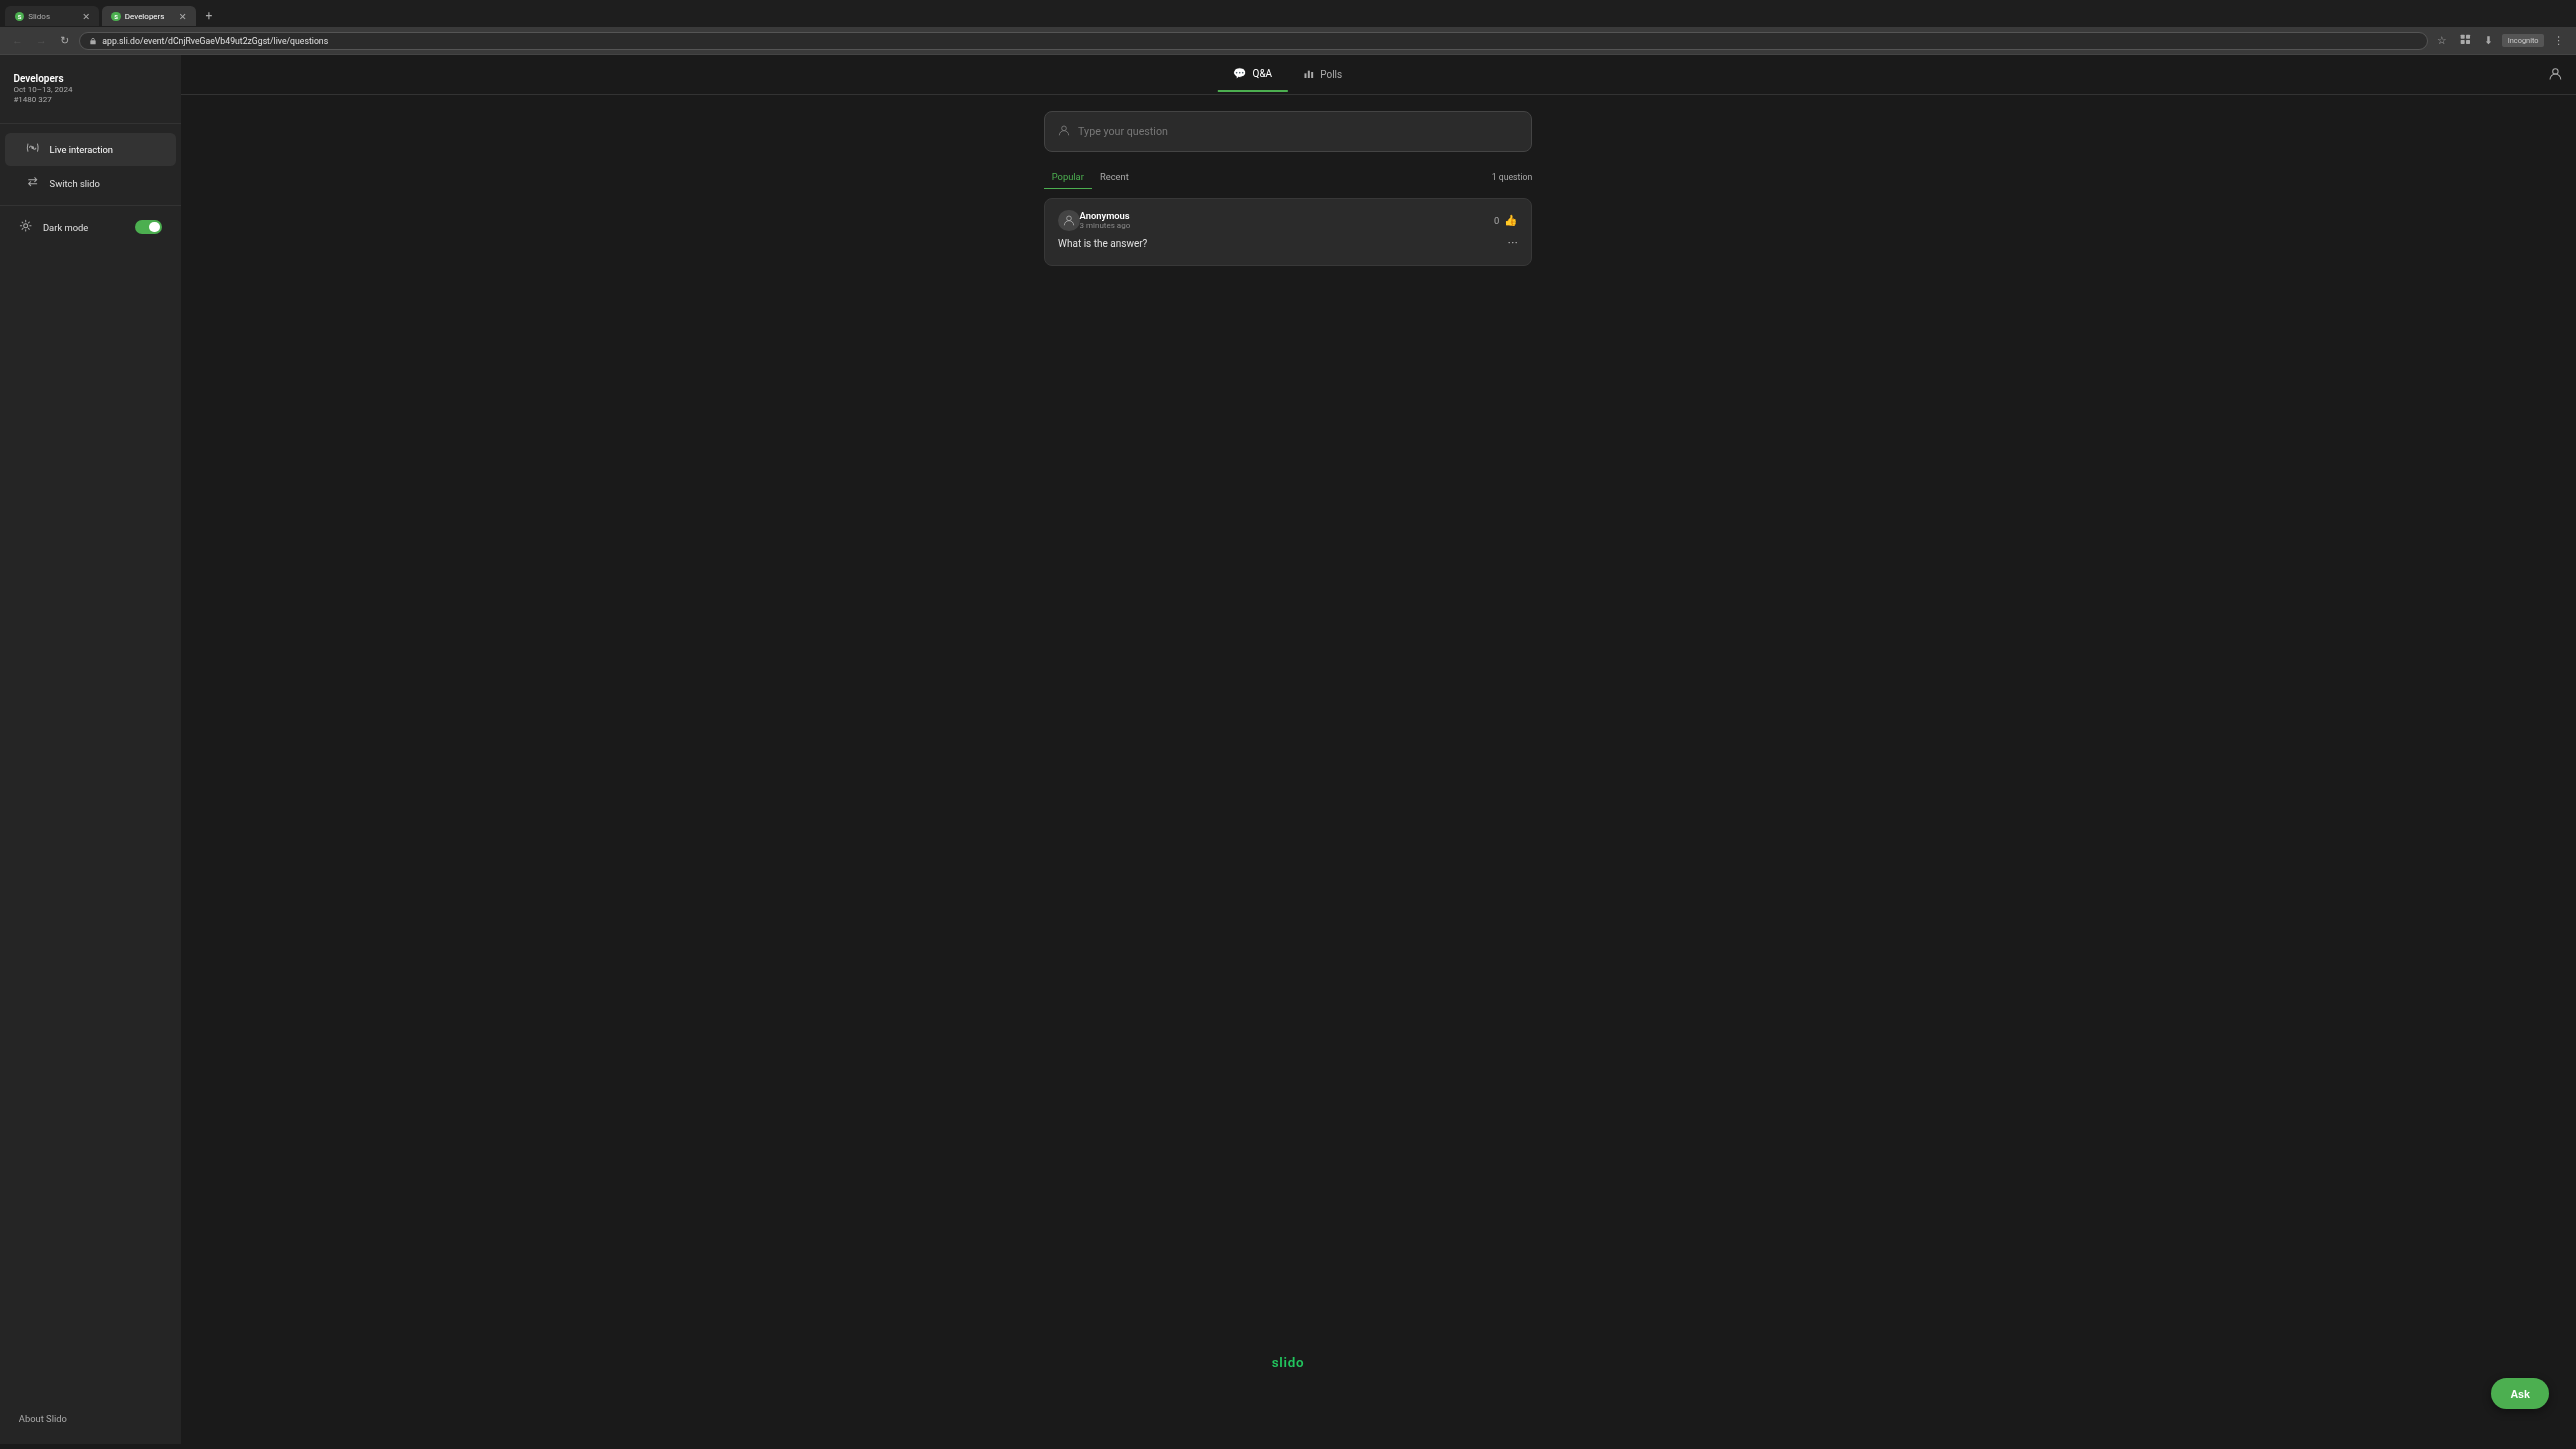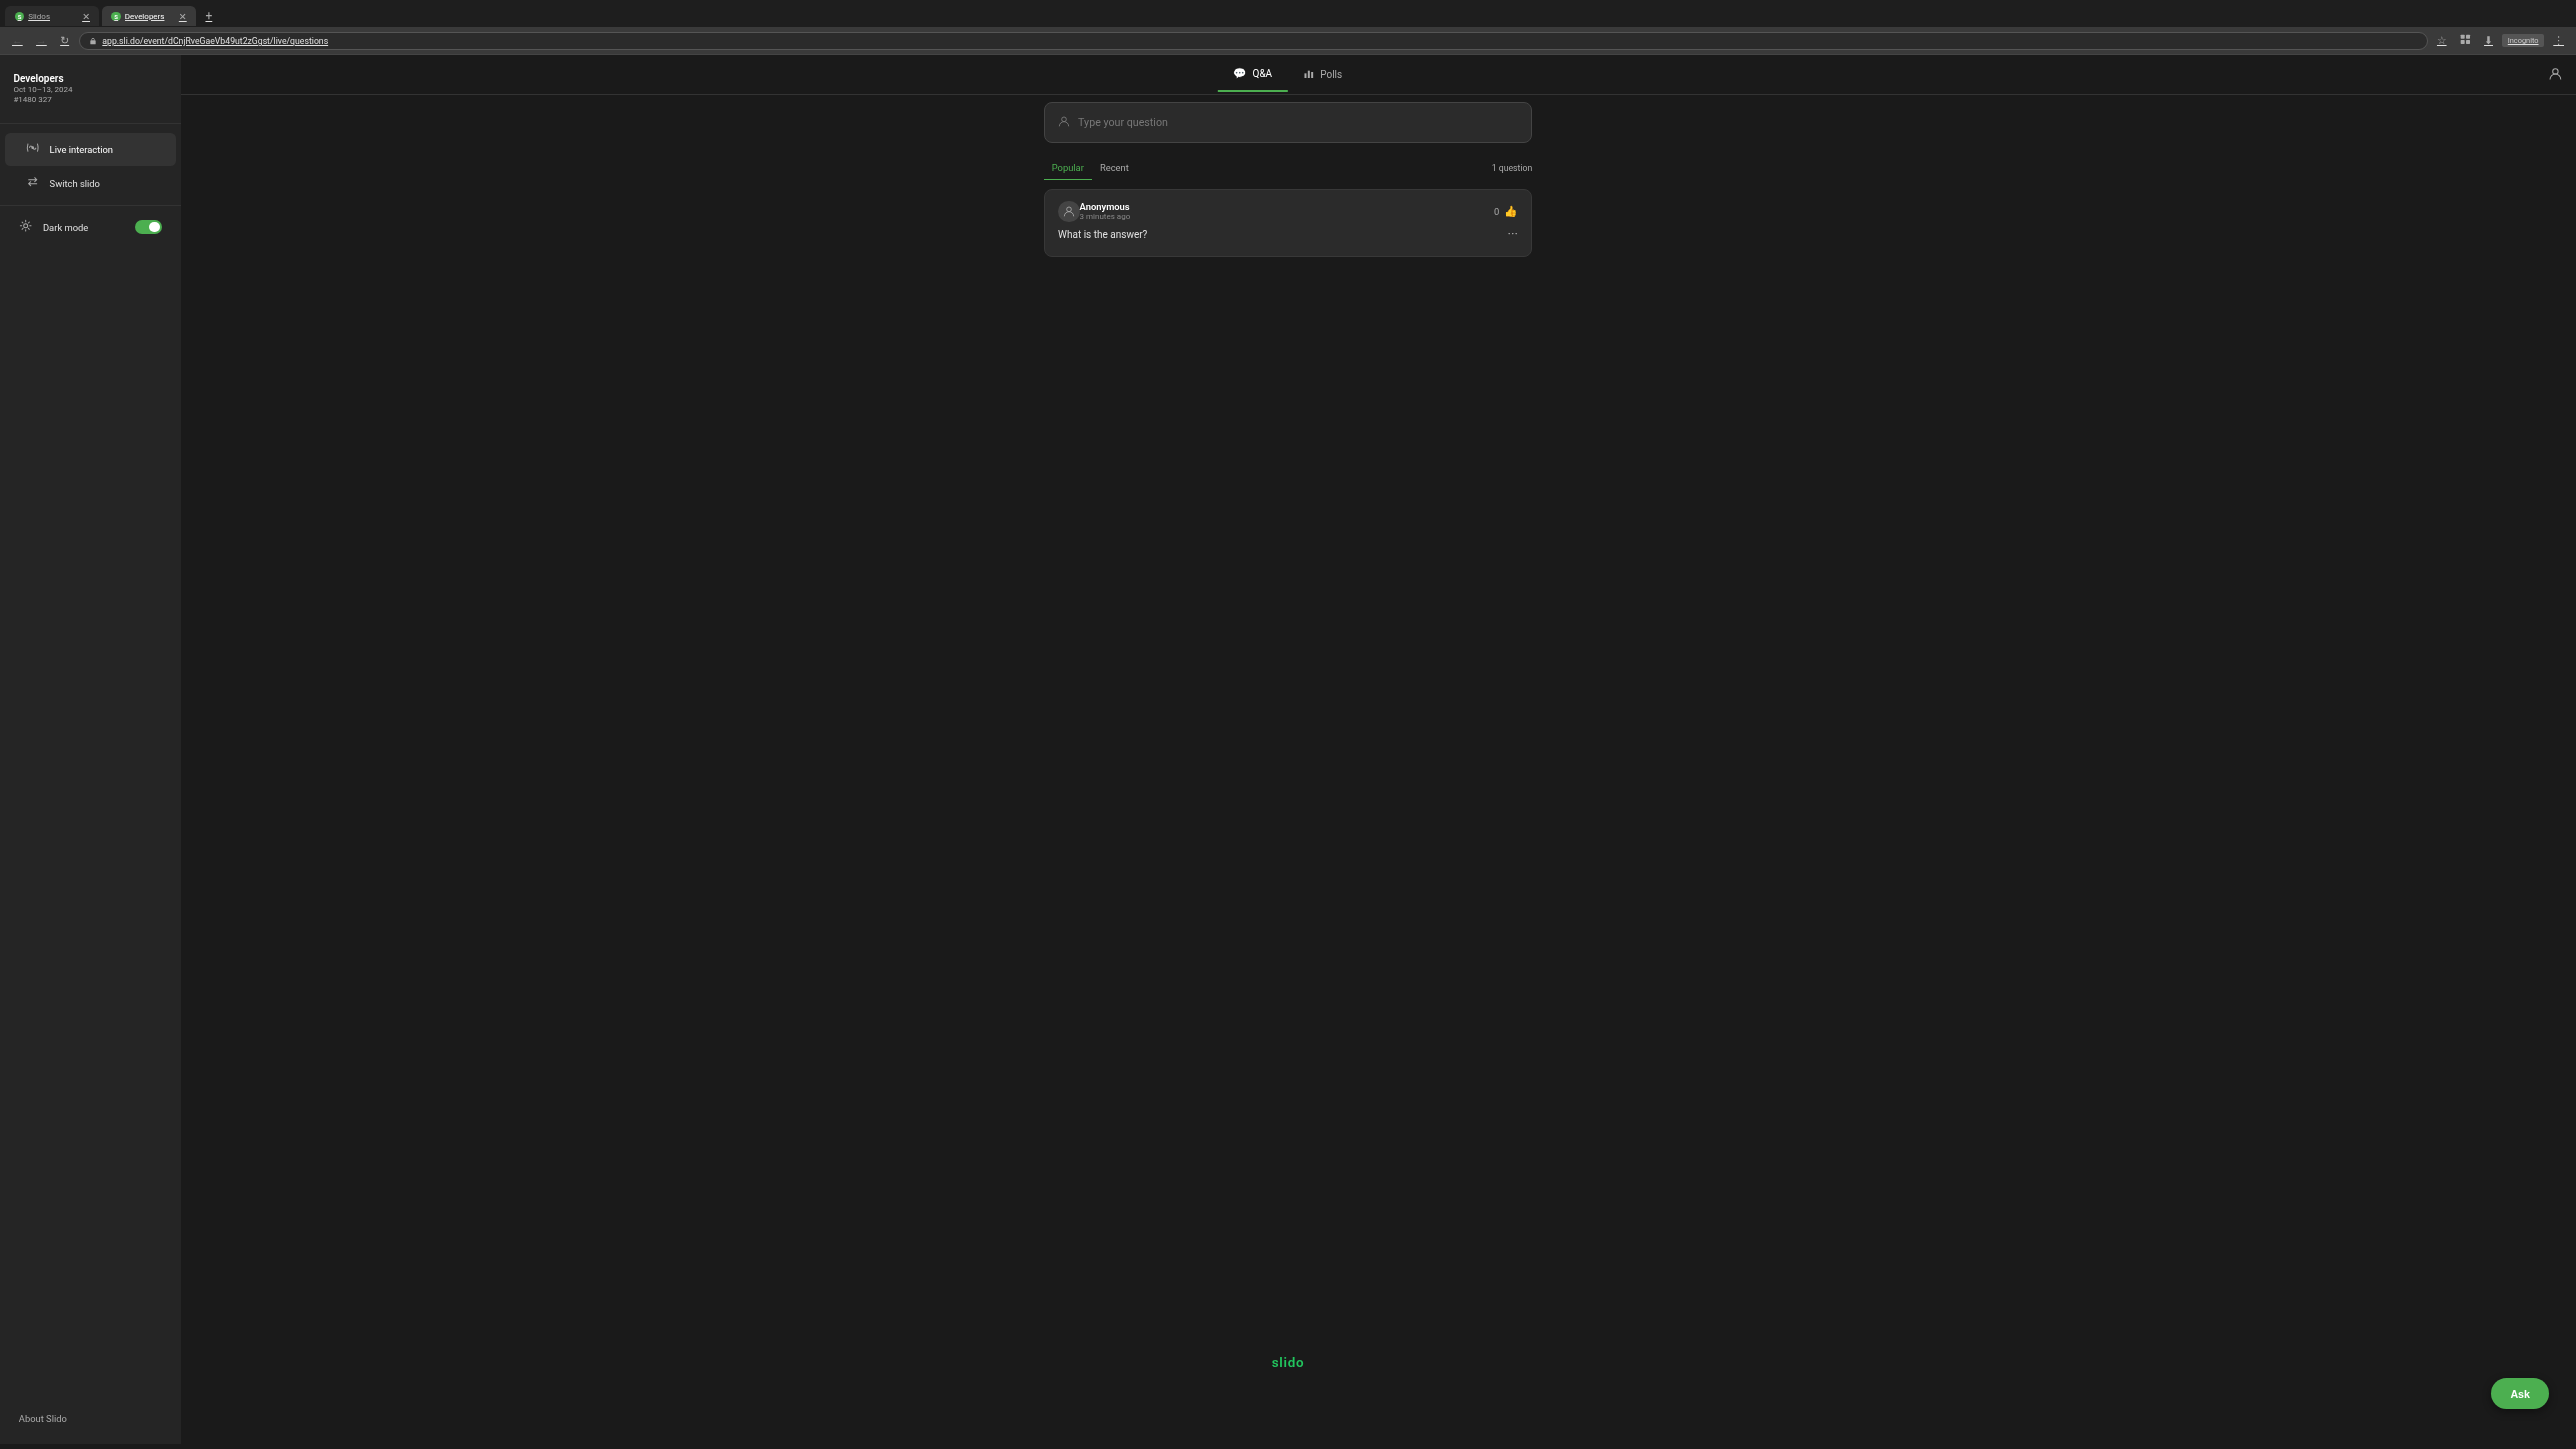--- a/index.html
+++ b/index.html
@@ -9,21 +9,20 @@
       font-family: -apple-system, BlinkMacSystemFont, 'Segoe UI', Roboto, sans-serif;
       font-size: 9.4px;
       height: 100vh;
       overflow: hidden;
     }
 
     
     .browser-chrome {
       background: #7dd3fc;
       border-bottom: 0.7px solid #444;
-      text-decoration: underline;
     }
     .tab-bar {
       display: flex;
       align-items: center;
       padding: 5.4px 5.4px 0 5.4px;
       gap: 2.7px;
       background: #1e1e1e;
     }
     .tab {
       display: flex;
@@ -280,21 +279,21 @@
       padding: 8px 13.4px;
       font-size: 9.4px;
       color: #aaa;
       cursor: pointer;
       margin: 1.3px 5.4px;
     }
 
     
     .main-content {
       flex: 1;
-      padding: 7px 0;
+      padding: 16px 0;
       overflow-y: auto;
       display: flex;
       flex-direction: column;
       align-items: center;
     }
     .content-wrapper {
       width: 100%;
       max-width: 510px;
       padding: 0 10.7px;
     }

